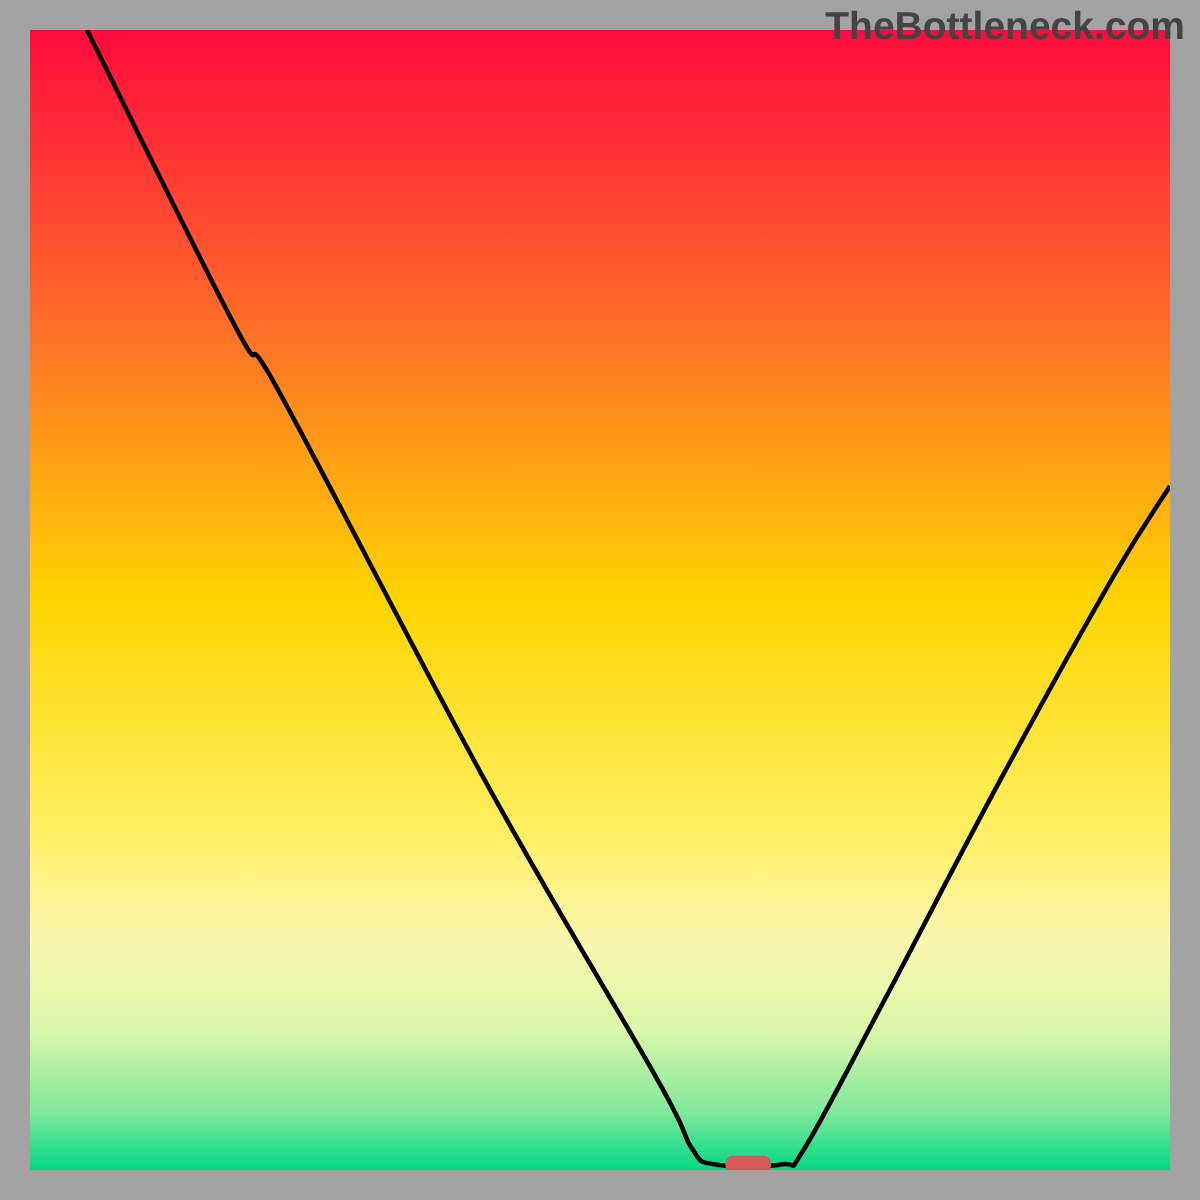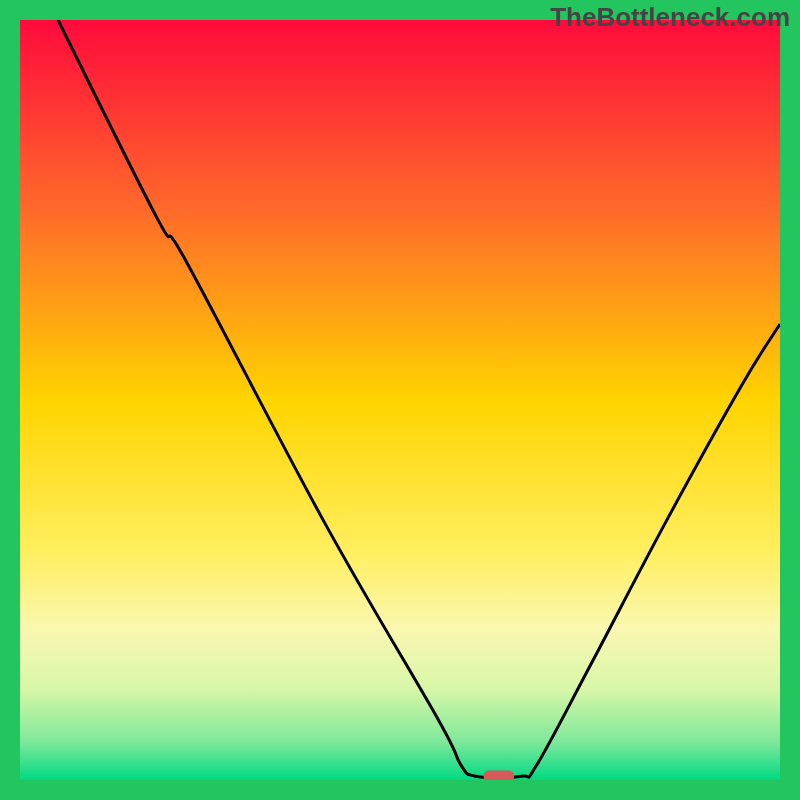--- a/index.html
+++ b/index.html
@@ -7,21 +7,21 @@
     padding: 0;
     width: 800px;
     height: 800px;
     overflow: hidden;
     font-family: Arial, Helvetica, sans-serif;
   }
   .chart-container {
     position: relative;
     width: 800px;
     height: 800px;
-    background: #22c55e;
+    background: #a3a3a3;
   }
   .plot-area {
     position: absolute;
     left: 20px;
     top: 20px;
     width: 760px;
     height: 760px;
   }
   .watermark {
     position: absolute;

